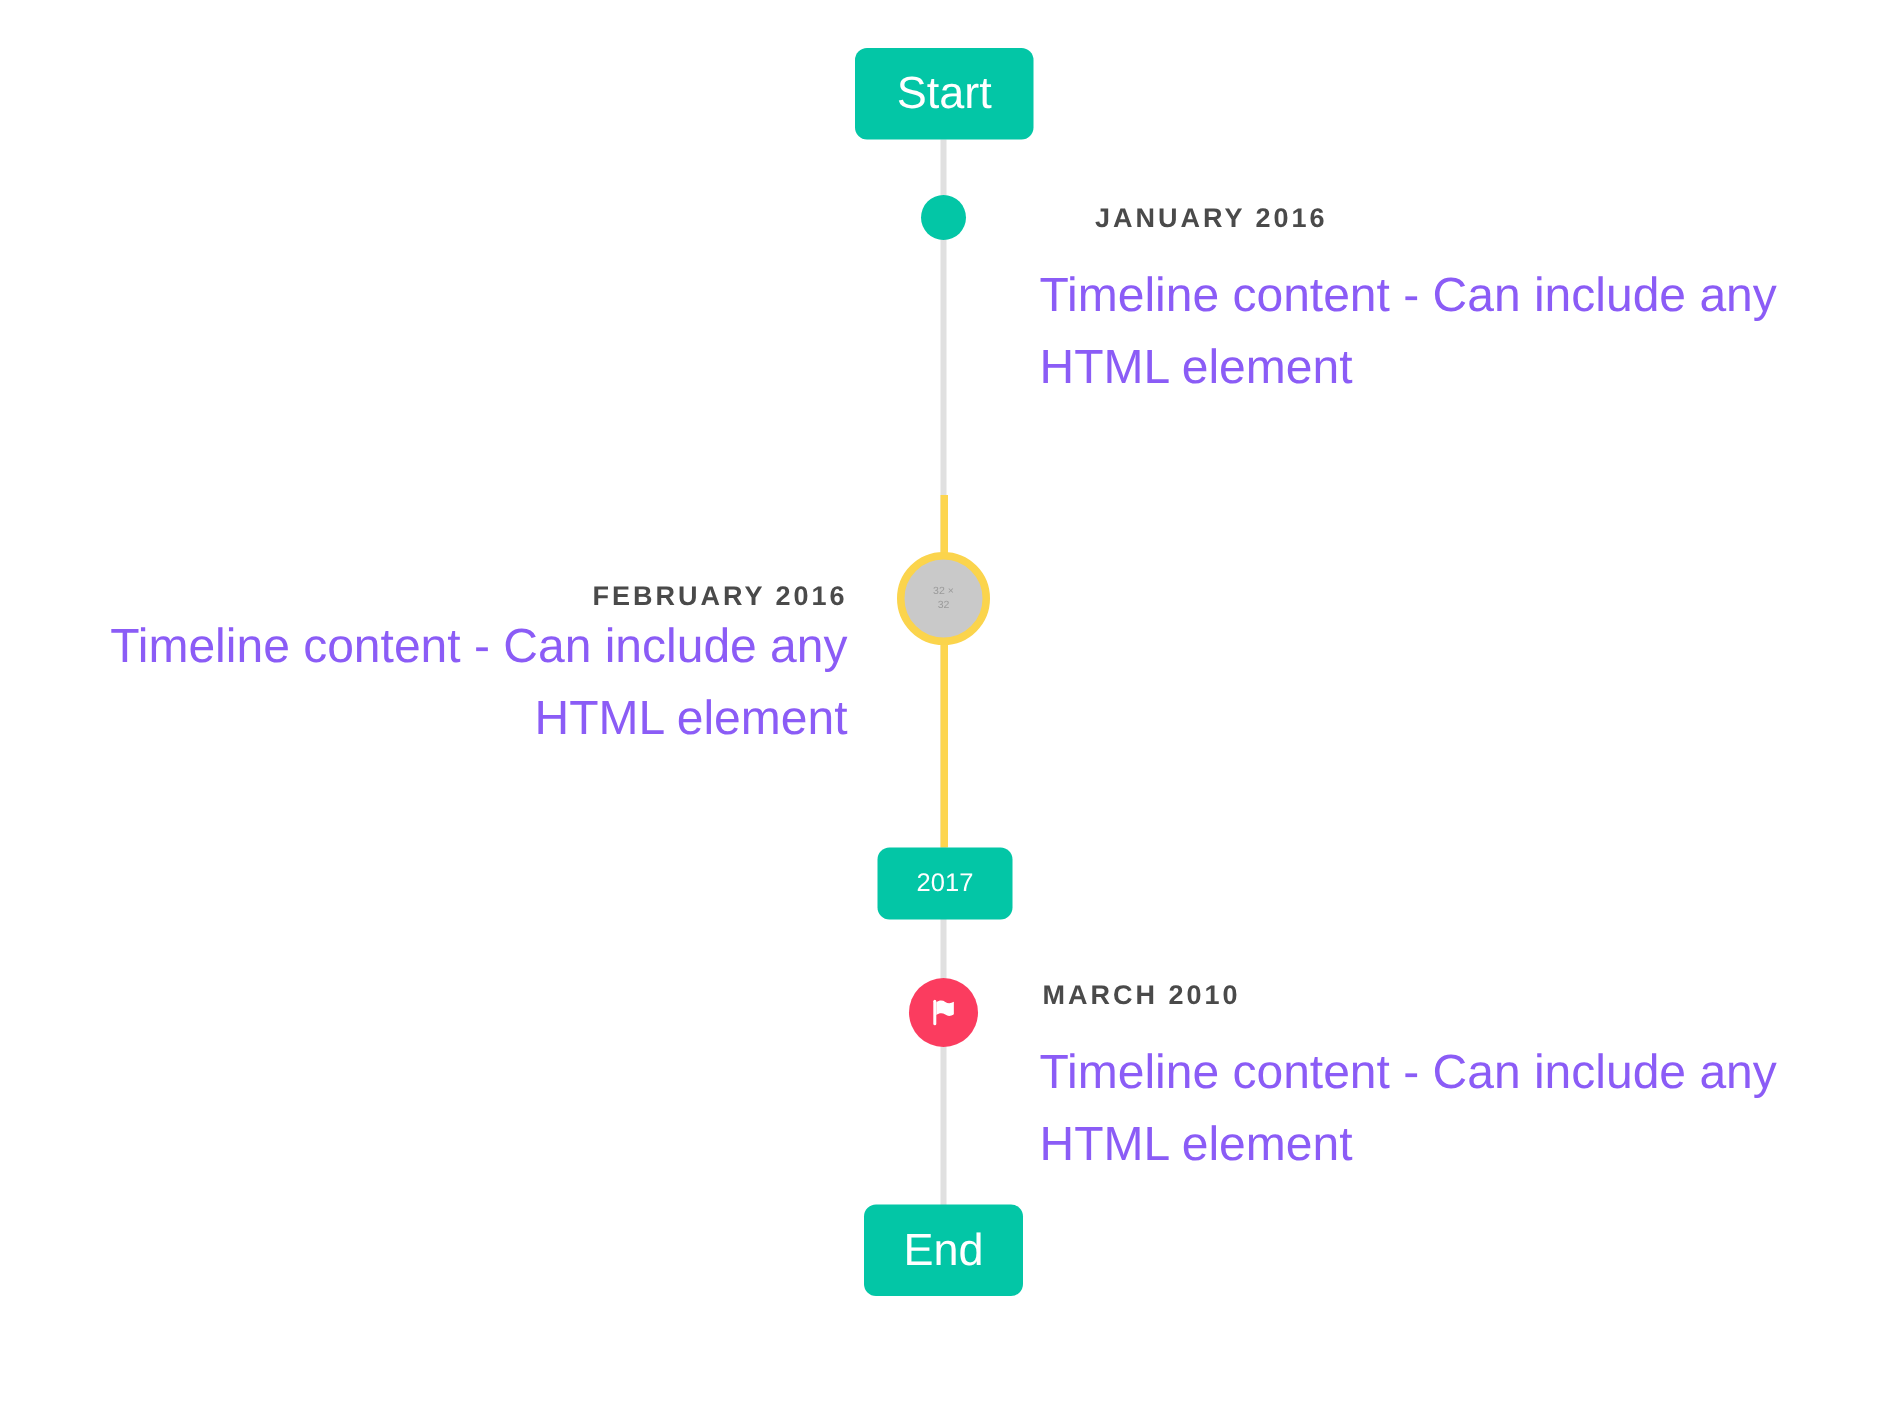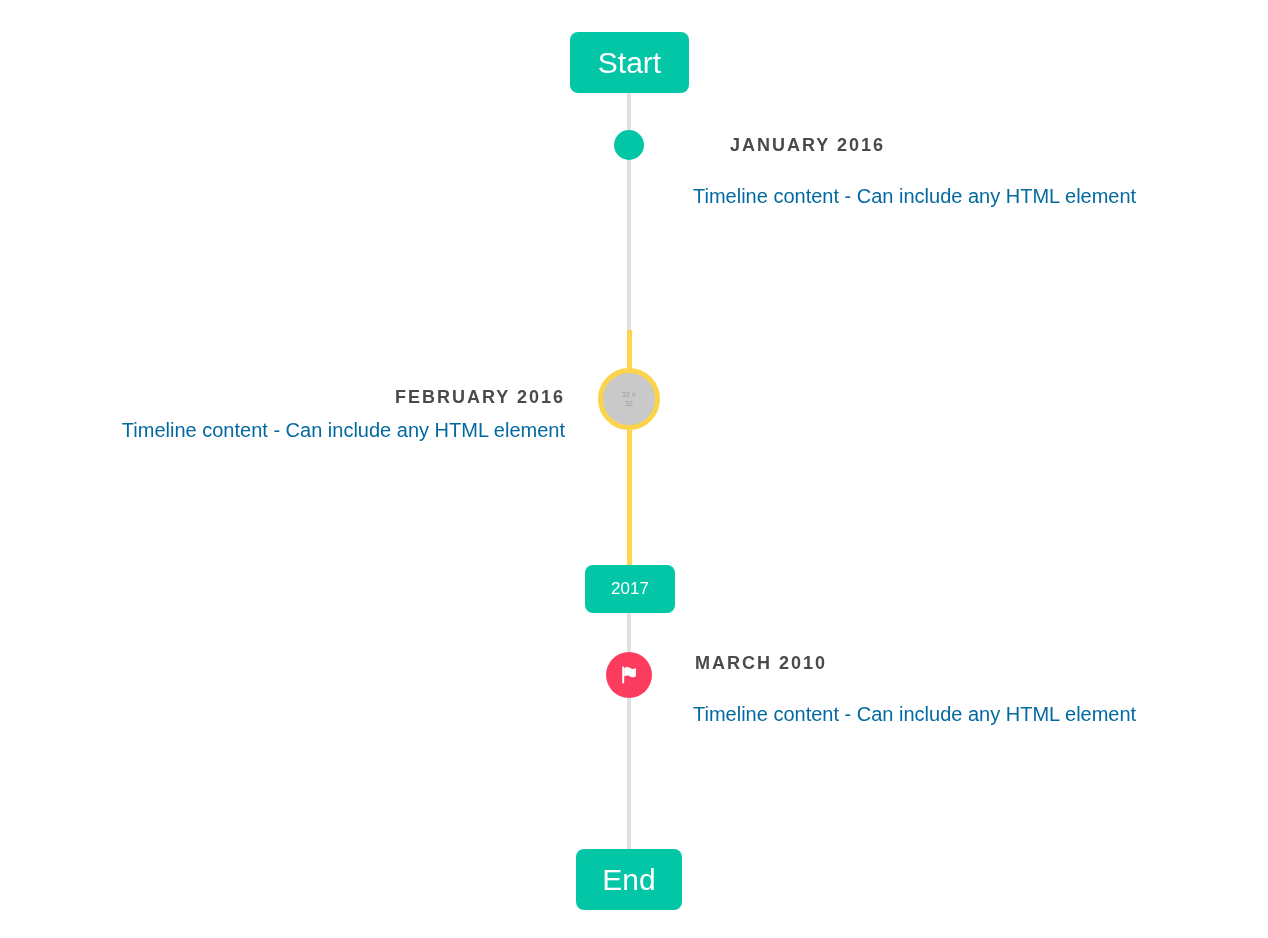--- a/index.html
+++ b/index.html
@@ -32,21 +32,21 @@
   .badge {
     position: absolute;
     background: #03c6a6;
     color: #ffffff;
     border-radius: 8px;
     display: flex; align-items: center; justify-content: center;
     z-index: 4;
   }
   .badge-start { left: 570px; top: 32px;  width: 119px; height: 61px; font-size: 30px; }
   .badge-year  { left: 585px; top: 565px; width: 90px;  height: 48px; font-size: 17px; }
-  .badge-end   { left: 576px; top: 849px; width: 106px; height: 61px; font-size: 30px; }
+  .badge-end   { left: 576px; top: 803px; width: 106px; height: 61px; font-size: 30px; }
 
   
   .marker-dot {
     position: absolute;
     left: 614px; top: 130px;
     width: 30px; height: 30px;
     border-radius: 50%;
     background: #03c6a6;
     z-index: 3;
   }
@@ -86,23 +86,23 @@
     font-size: 18px;
     font-weight: bold;
     letter-spacing: 2px;
     color: #4a4a4a;
     white-space: nowrap;
     z-index: 4;
   }
   .item-content {
     position: absolute;
     width: 530px;
-    font-size: 20px;
+    font-size: 32px;
     line-height: 48px;
-    color: #0369a1;
+    color: #8b5cf6;
     z-index: 4;
   }
   .t-jan   { left: 730px; top: 135px; }
   .c-jan   { left: 693px; top: 172px; text-align: left; }
   .t-feb   { right: 703px; top: 387px; }
   .c-feb   { right: 703px; top: 406px; text-align: right; }
   .t-mar   { left: 695px; top: 653px; }
   .c-mar   { left: 693px; top: 690px; text-align: left; }
 </style>
 </head>

